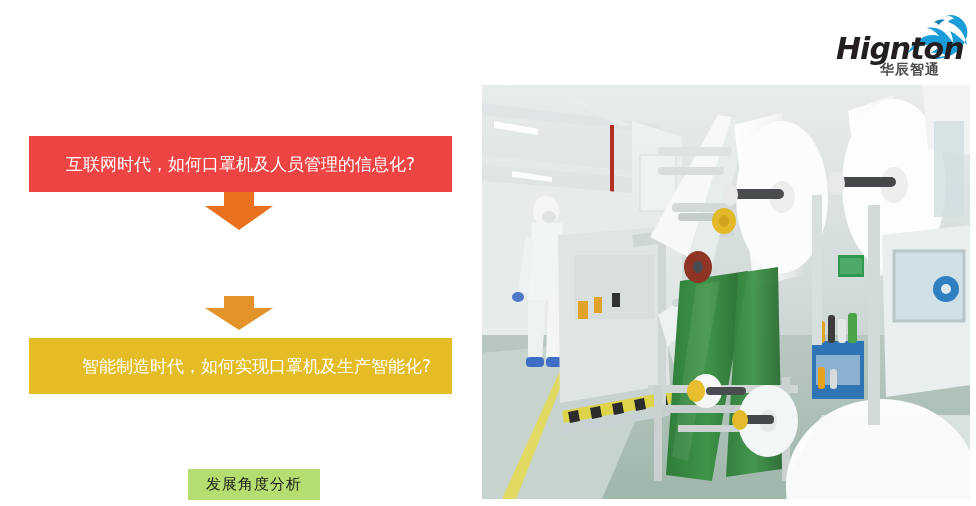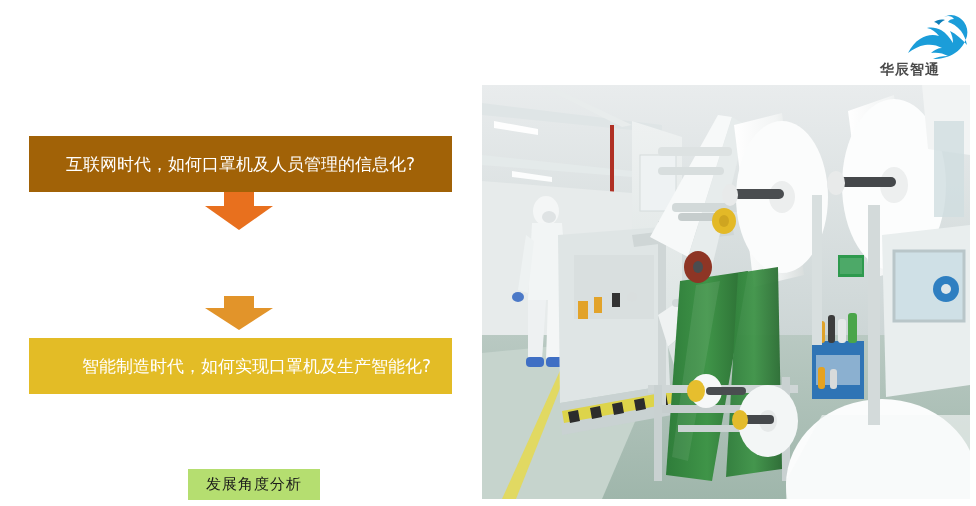--- a/index.html
+++ b/index.html
@@ -132,24 +132,25 @@
 </head>
 <body>
 
 <div class="slide" style="background-color: rgb(255, 255, 255);">
 
   <div class="logo">
     <svg class="logo-mark" viewBox="0 0 64 46">
       <path d="M40 3 C44 1 48 2 50 5 C47 5 45 6 44 8 C48 9 53 12 57 17 C60 21 62 26 63 31 C58 25 52 20 46 17 C48 21 49 25 49 29 C46 24 42 19 37 16 C33 14 28 13 23 14 C28 15 32 18 35 22 C29 20 22 21 16 25 C11 28 7 33 4 39 C9 35 15 32 21 31 C27 30 33 31 38 34 C34 34 30 36 27 39 C33 38 39 39 44 42 C38 42 33 43 29 45 C37 45 45 43 51 39 C57 35 61 29 63 22 C64 17 63 12 60 8 C57 4 52 1 47 1 C44 1 42 2 40 3 Z" fill="#1B9DD9"></path>
       <path d="M30 8 C33 6 37 5 41 6 C38 7 36 9 35 11 C33 9 31 8 30 8 Z" fill="#0E7EB8"></path>
     </svg>
+    <div class="logo-wordmark">Hignton</div>
     <div class="logo-cn">华辰智通</div>
   </div>
 
-  <div class="proc-box" id="box-1" style="background-color: #a16207; color: rgb(255, 255, 255);">
+  <div class="proc-box" id="box-1" style="background-color: #ef4444; color: rgb(255, 255, 255);">
     <span>互联网时代，如何口罩机及人员管理的信息化?</span>
   </div>
 
   <div class="arrow" id="arrow-1">
     <div class="stem" style="background-color: rgb(232, 112, 30);"></div>
     <div class="head" style="border-top-color: rgb(232, 112, 30);"></div>
   </div>
 
 
   <div class="arrow" id="arrow-2">

